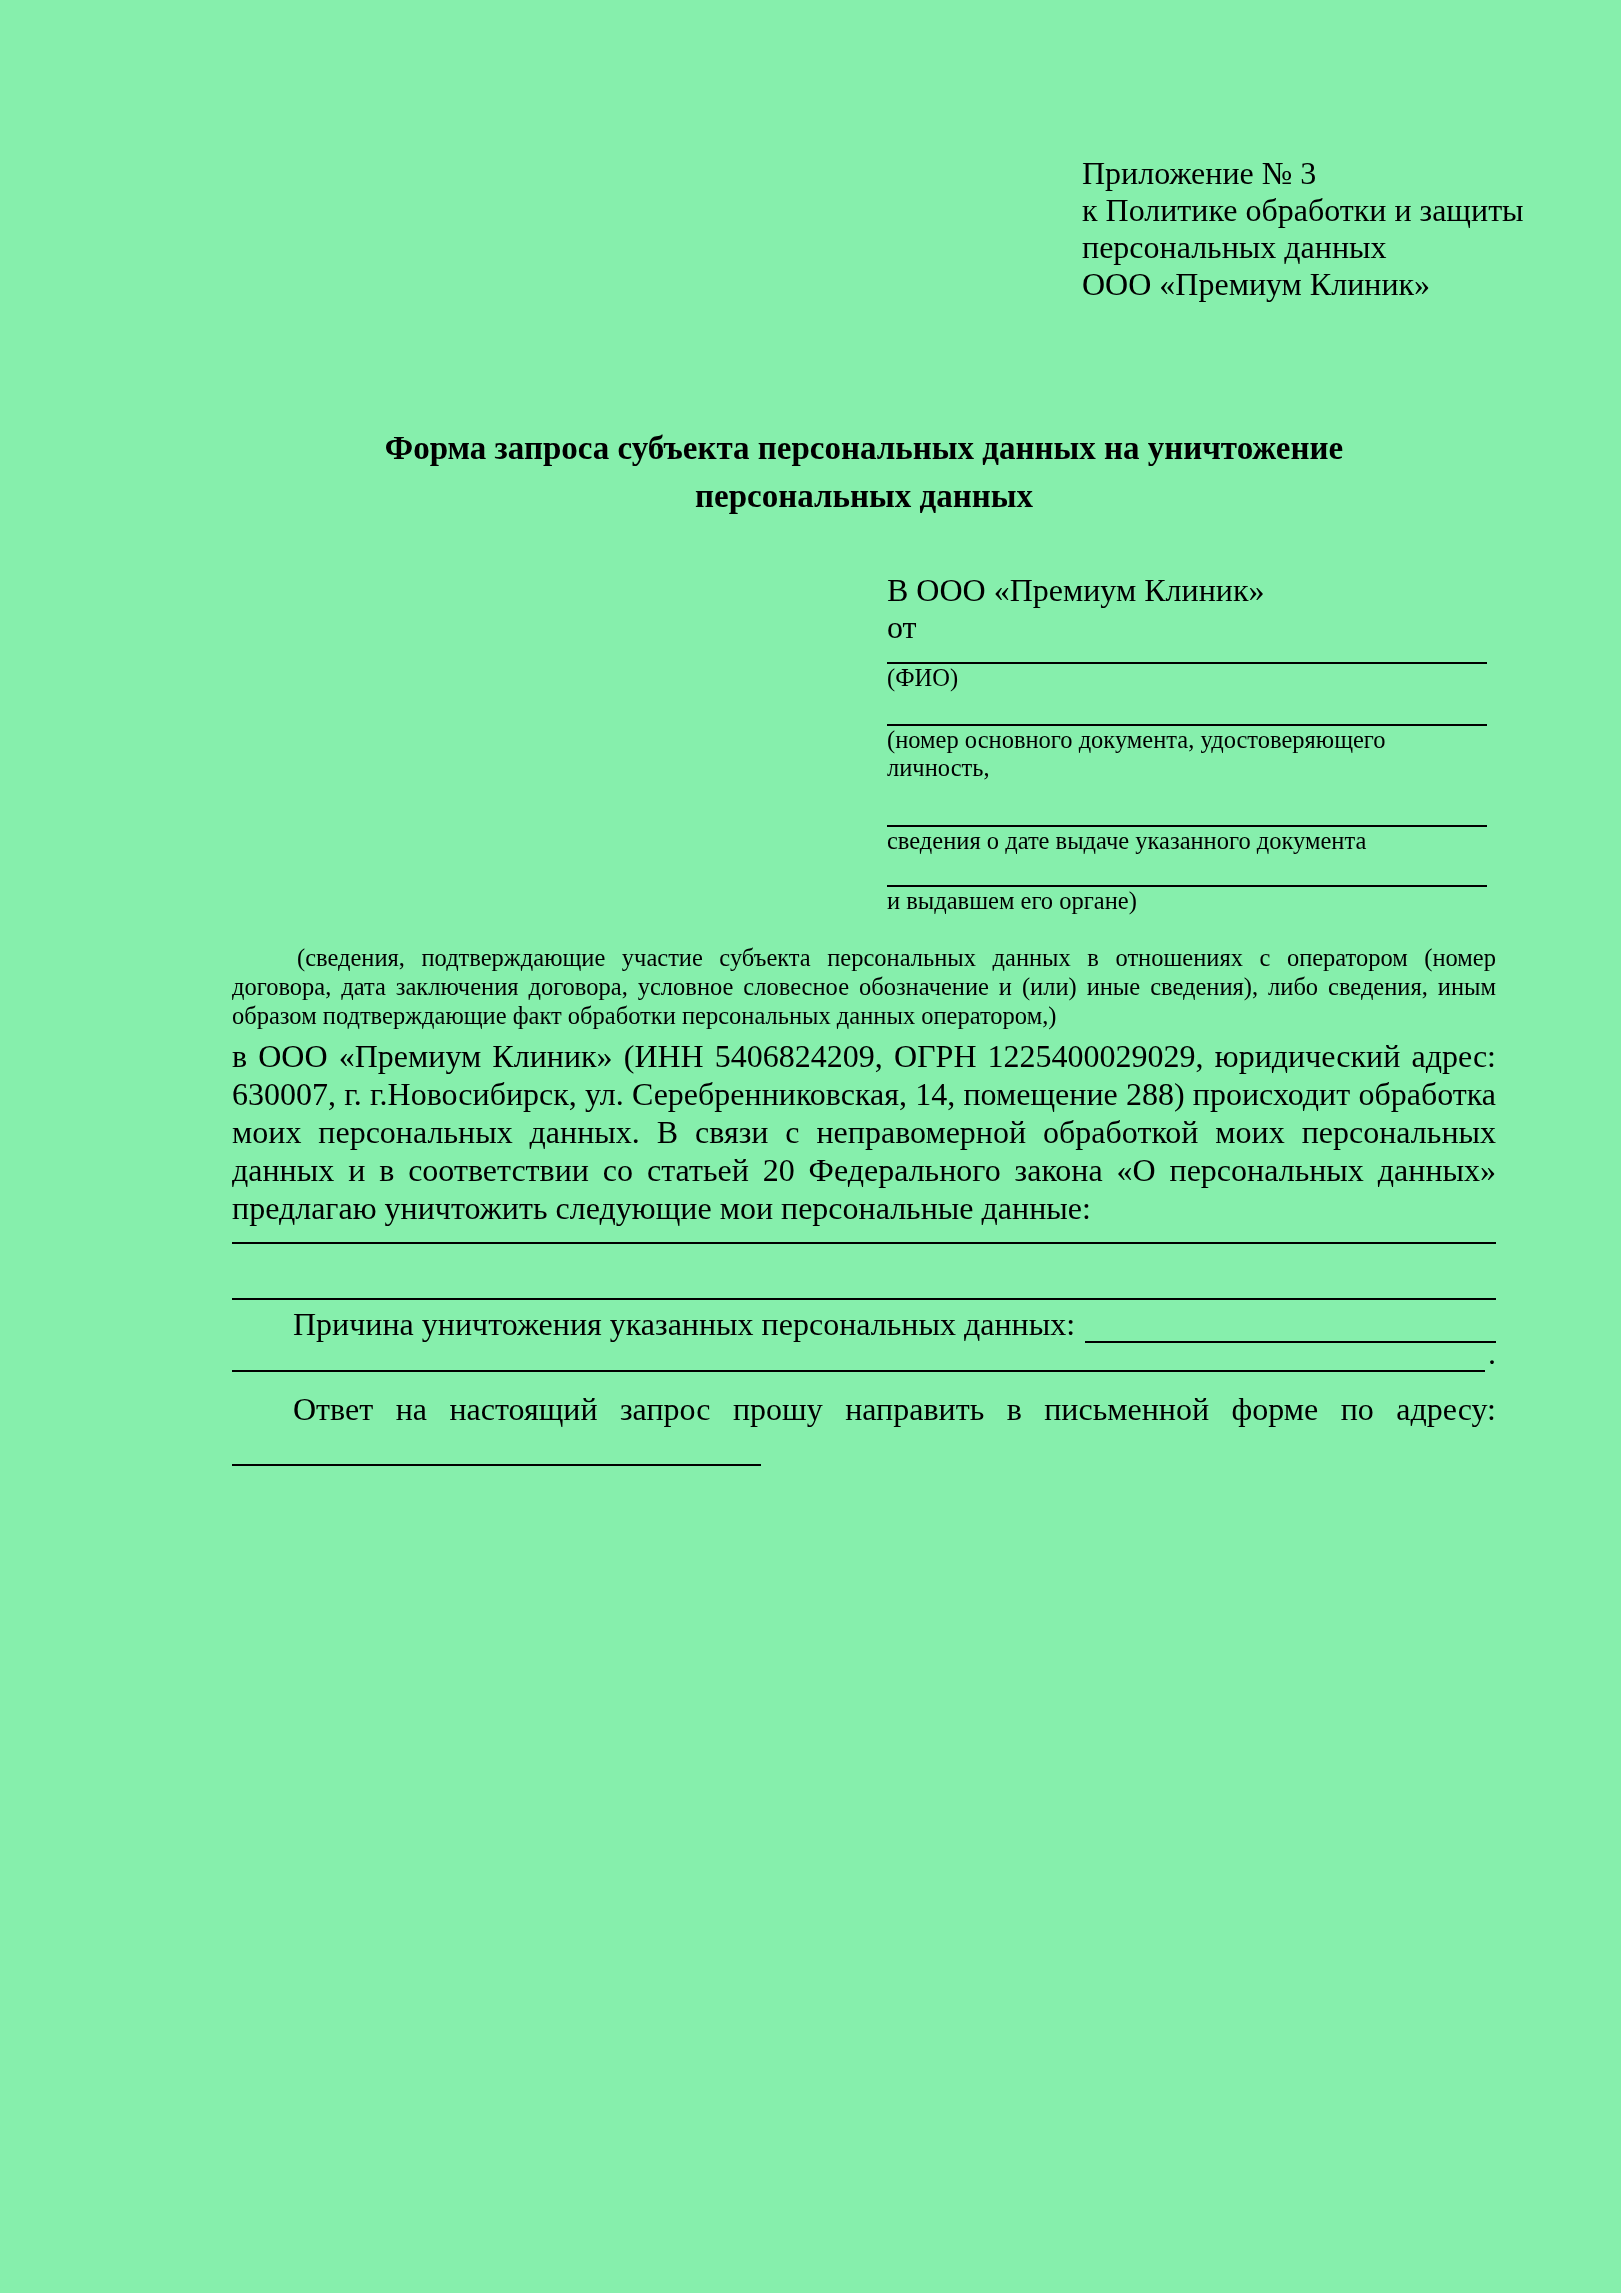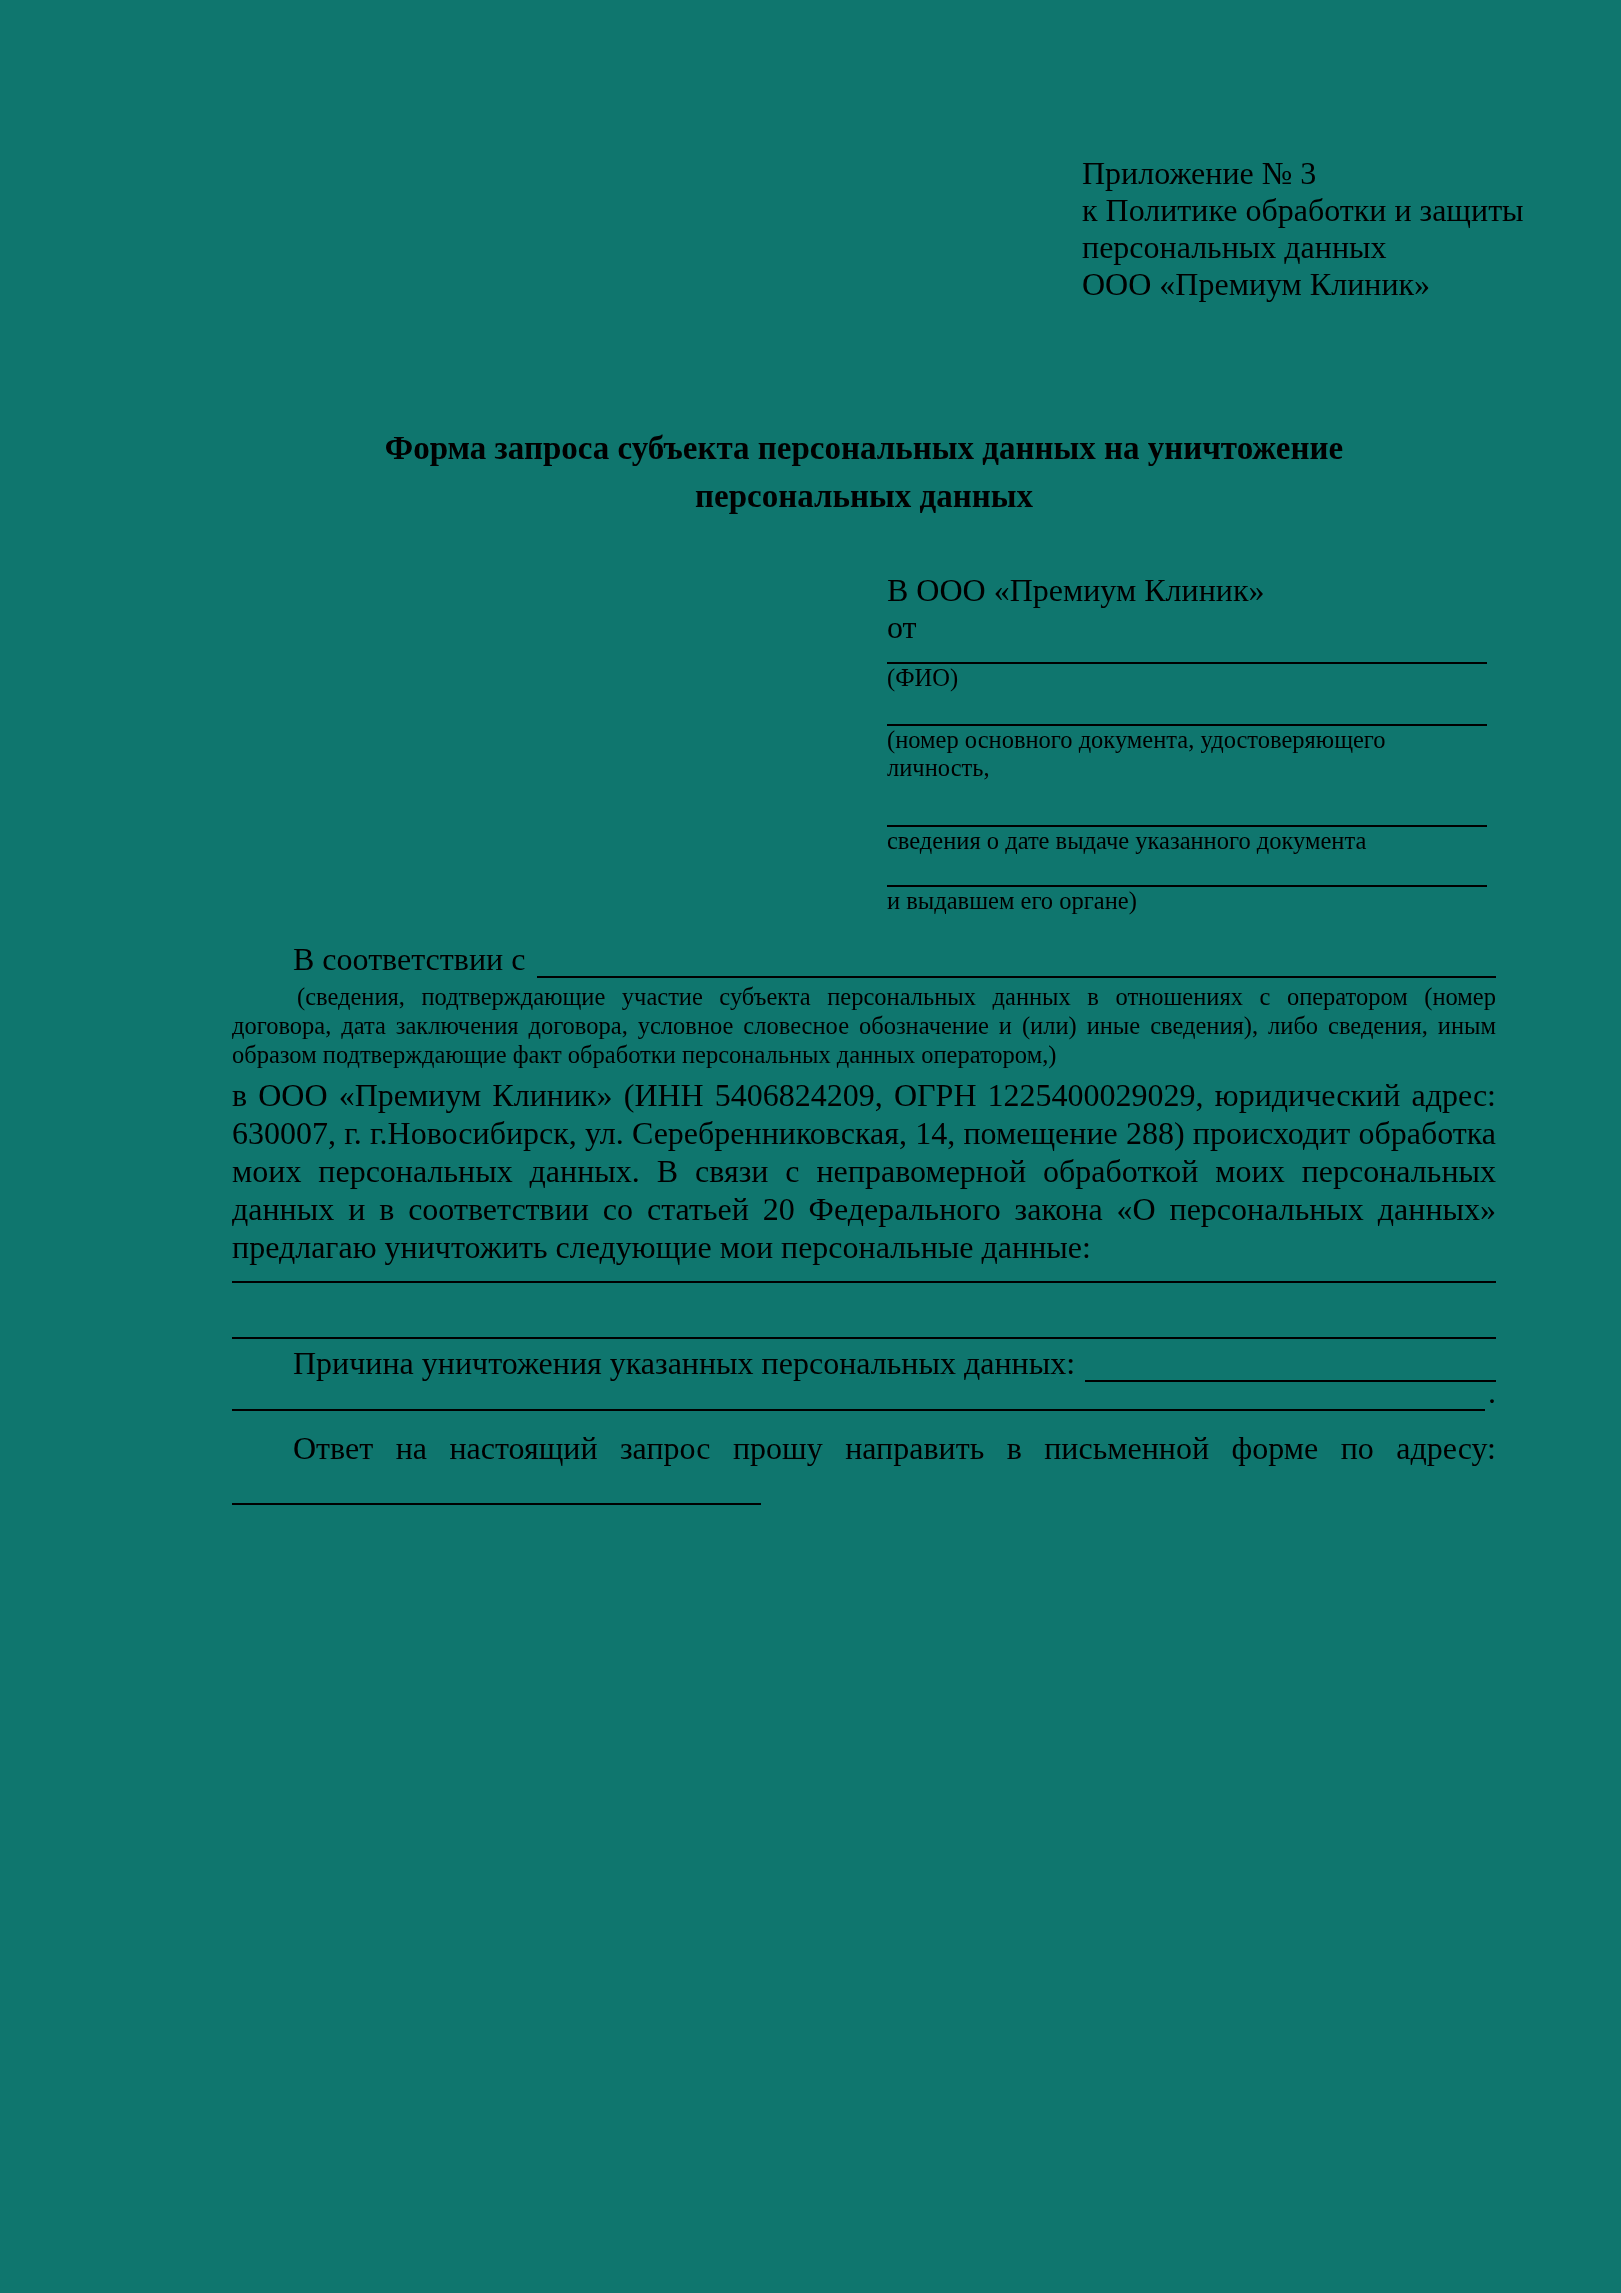--- a/index.html
+++ b/index.html
@@ -4,21 +4,21 @@
 <style>
   html, body {
     margin: 0;
     padding: 0;
     background: #ffffff;
   }
   .page {
     position: relative;
     width: 1621px;
     height: 2294px;
-    background: #0f766e;
+    background: #86efac;
     color: #000000;
     font-family: "Liberation Serif", "DejaVu Serif", serif;
     overflow: hidden;
   }
 
   
   .appendix {
     position: absolute;
     left: 1082px;
     top: 155px;
@@ -173,24 +173,20 @@
     <div class="blank-line field-line-2"></div>
     <div class="line-caption">(номер основного документа, удостоверяющего личность,</div>
     <div class="blank-line field-line-3"></div>
     <div class="line-caption">сведения о дате выдаче указанного документа</div>
     <div class="blank-line field-line-4"></div>
     <div class="line-caption">и выдавшем его органе)</div>
   </div>
 
   <div class="main">
 
-    <div class="accordance-row">
-      <span class="accordance-text">В соответствии с</span>
-      <span class="fill-line"></span>
-    </div>
 
     <div class="fine-print">(сведения, подтверждающие участие субъекта персональных данных в отношениях с оператором (номер договора, дата заключения договора, условное словесное обозначение и (или) иные сведения), либо сведения, иным образом подтверждающие факт обработки персональных данных оператором,)</div>
 
     <div class="main-paragraph">в ООО «Премиум Клиник» (ИНН 5406824209, ОГРН 1225400029029, юридический адрес: 630007, г. г.Новосибирск, ул. Серебренниковская, 14, помещение 288) происходит обработка моих персональных данных. В связи с неправомерной обработкой моих персональных данных и в соответствии со статьей 20 Федерального закона «О персональных данных» предлагаю уничтожить следующие мои персональные данные:</div>
 
     <div class="rule rule-1"></div>
     <div class="rule rule-2"></div>
 
     <div class="reason-row">
       <span class="reason-text">Причина уничтожения указанных персональных данных:</span>

